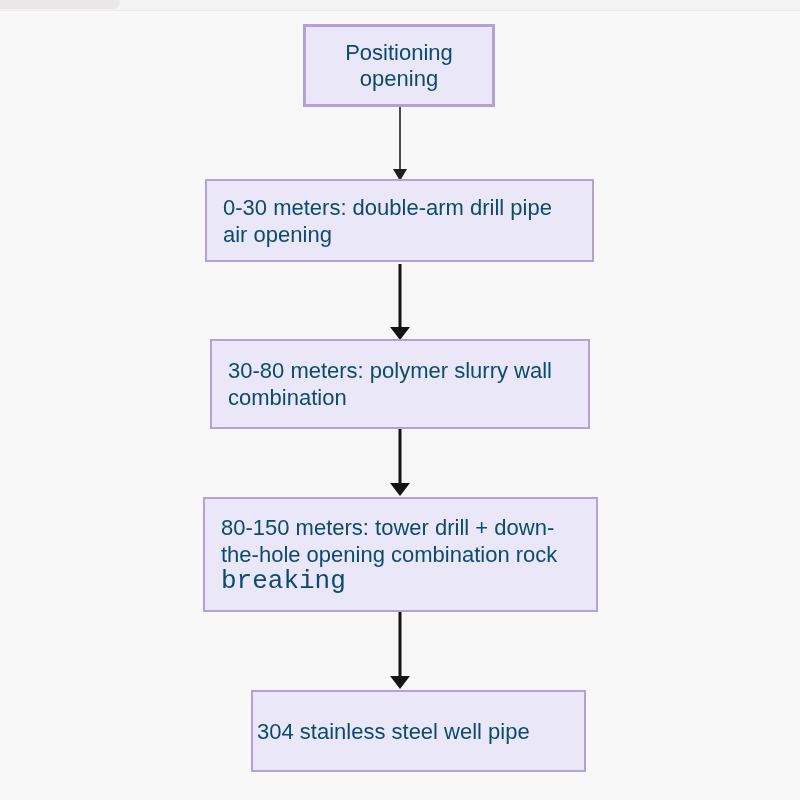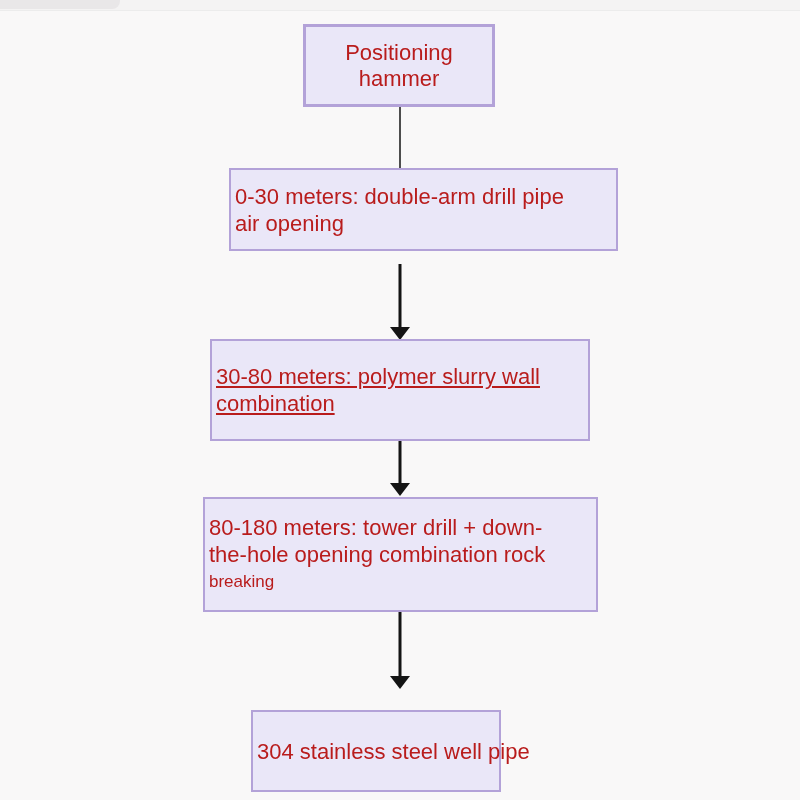--- a/index.html
+++ b/index.html
@@ -32,46 +32,46 @@
   }
   .arrows {
     position: absolute;
     left: 0; top: 0;
   }
   .node {
     position: absolute;
     box-sizing: border-box;
     background: #eae7f8;
     border: 2px solid #b3a2d8;
-    color: #b91c1c;
+    color: #0c4a6e;
     font-size: 22px;
     line-height: 27px;
     display: flex;
     flex-direction: column;
     justify-content: center;
-    padding: 4px 4px;
+    padding: 4px 16px;
   }
   .node .line {
     display: block;
     white-space: nowrap;
   }
   .n1 {
     left: 303px; top: 24px;
     width: 192px; height: 83px;
     border-width: 3px;
     text-align: center;
     line-height: 26px;
   }
-  .n2 { left: 205px; top: 168px; width: 389px; height: 83px; margin-left: 24px; }
-  .n3 { left: 210px; top: 339px; width: 380px; height: 102px; text-decoration: underline; }
+  .n2 { left: 205px; top: 179px; width: 389px; height: 83px; }
+  .n3 { left: 210px; top: 339px; width: 380px; height: 90px; }
   .n4 { left: 203px; top: 497px; width: 395px; height: 115px; }
-  .n5 { left: 251px; top: 690px; width: 250px; height: 82px; padding-left: 4px; margin-top: 20px; }
+  .n5 { left: 251px; top: 690px; width: 335px; height: 82px; padding-left: 4px; }
   .mono {
-    font-family: Liberation Sans, sans-serif;
-    font-size: 17px;
+    font-family: Liberation Mono, monospace;
+    font-size: 26px;
   }
 </style>
 </head>
 <body>
 
 <div class="canvas">
 
   <div class="chrome-band">
     <div class="chrome-tab"></div>
   </div>
@@ -94,35 +94,35 @@
     </g>
 
     <g>
       <line x1="400" y1="612" x2="400" y2="677" stroke="#141414" stroke-width="3"></line>
       <polygon points="390,676 410,676 400,689" fill="#141414"></polygon>
     </g>
   </svg>
 
   <div class="node n1">
     <span class="line">Positioning</span>
-    <span class="line">hammer</span>
+    <span class="line">opening</span>
   </div>
 
   <div class="node n2">
     <span class="line">0-30 meters: double-arm drill pipe</span>
     <span class="line">air opening</span>
   </div>
 
   <div class="node n3">
     <span class="line">30-80 meters: polymer slurry wall</span>
     <span class="line">combination</span>
   </div>
 
   <div class="node n4">
-    <span class="line">80-180 meters: tower drill + down-</span>
+    <span class="line">80-150 meters: tower drill + down-</span>
     <span class="line">the-hole opening combination rock</span>
     <span class="line mono">breaking</span>
   </div>
 
   <div class="node n5">
     <span class="line">304 stainless steel well pipe</span>
   </div>
 
 </div>
 

